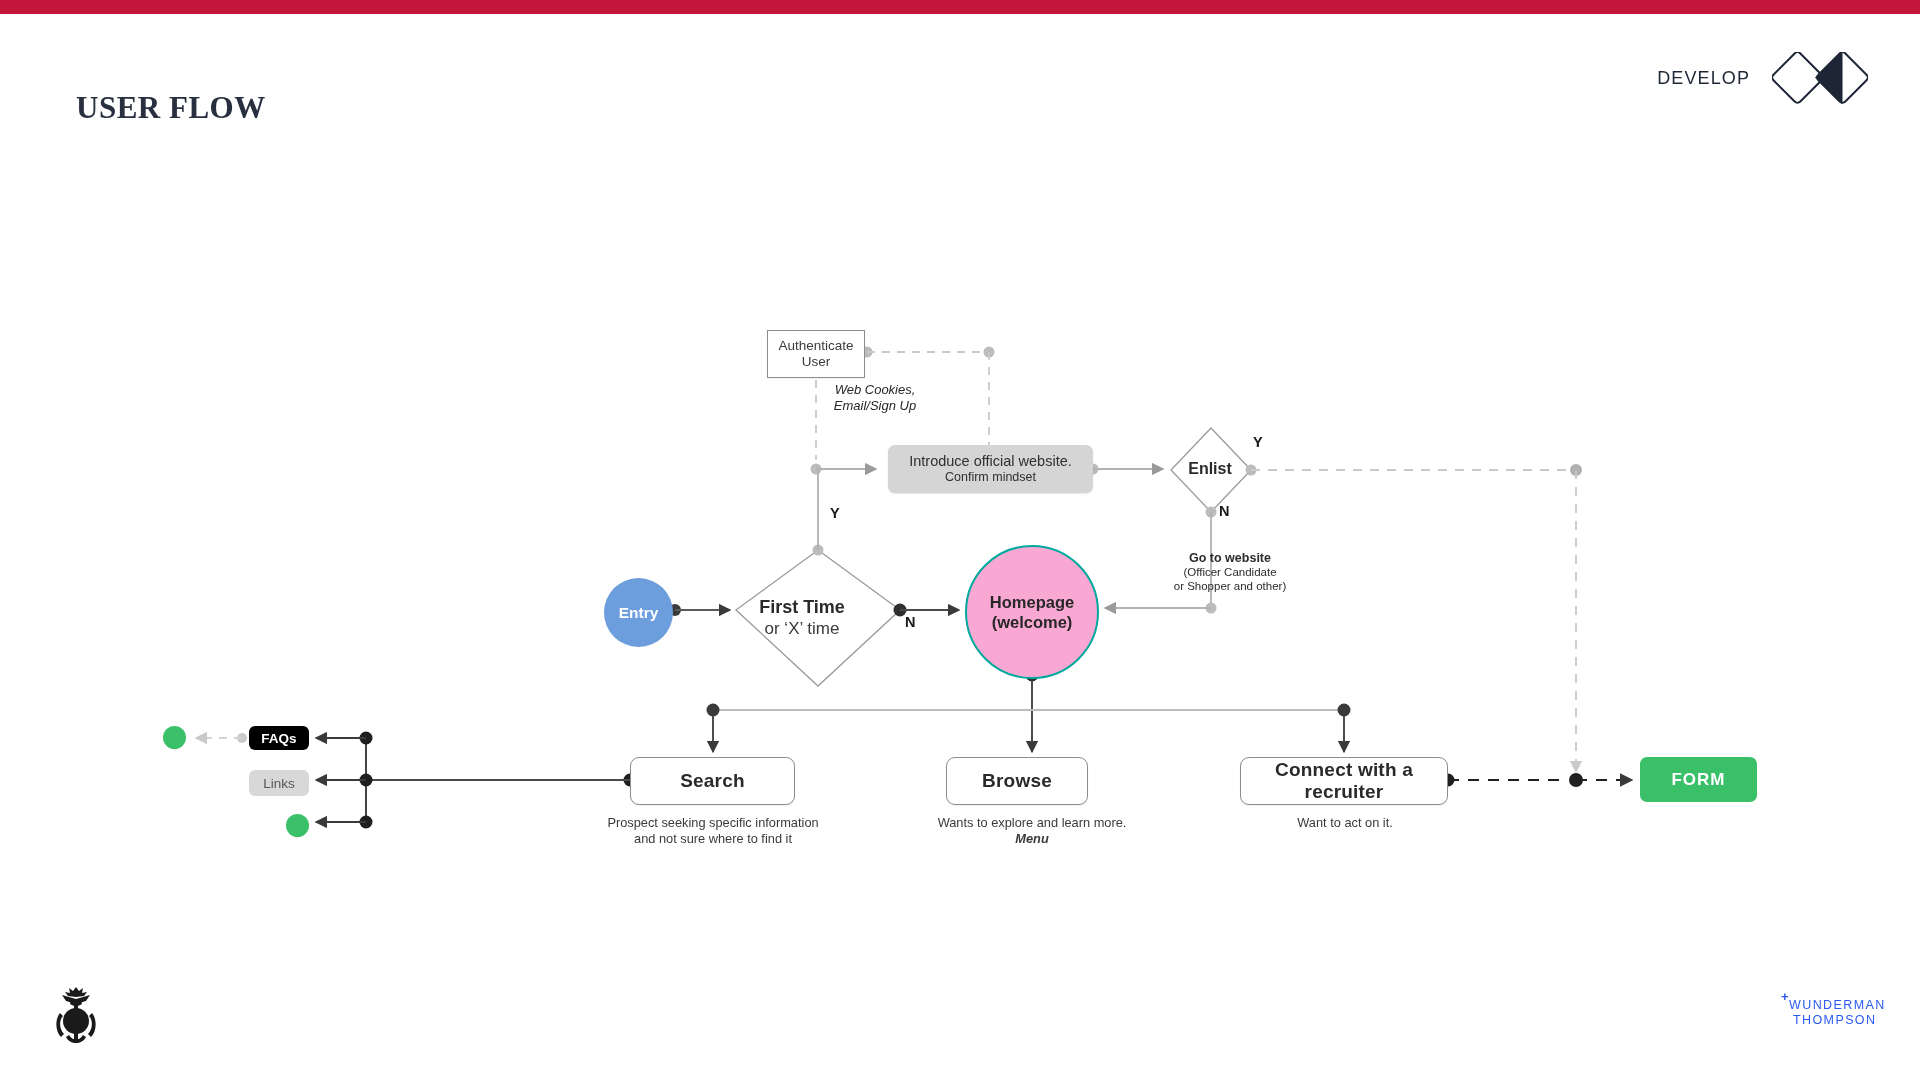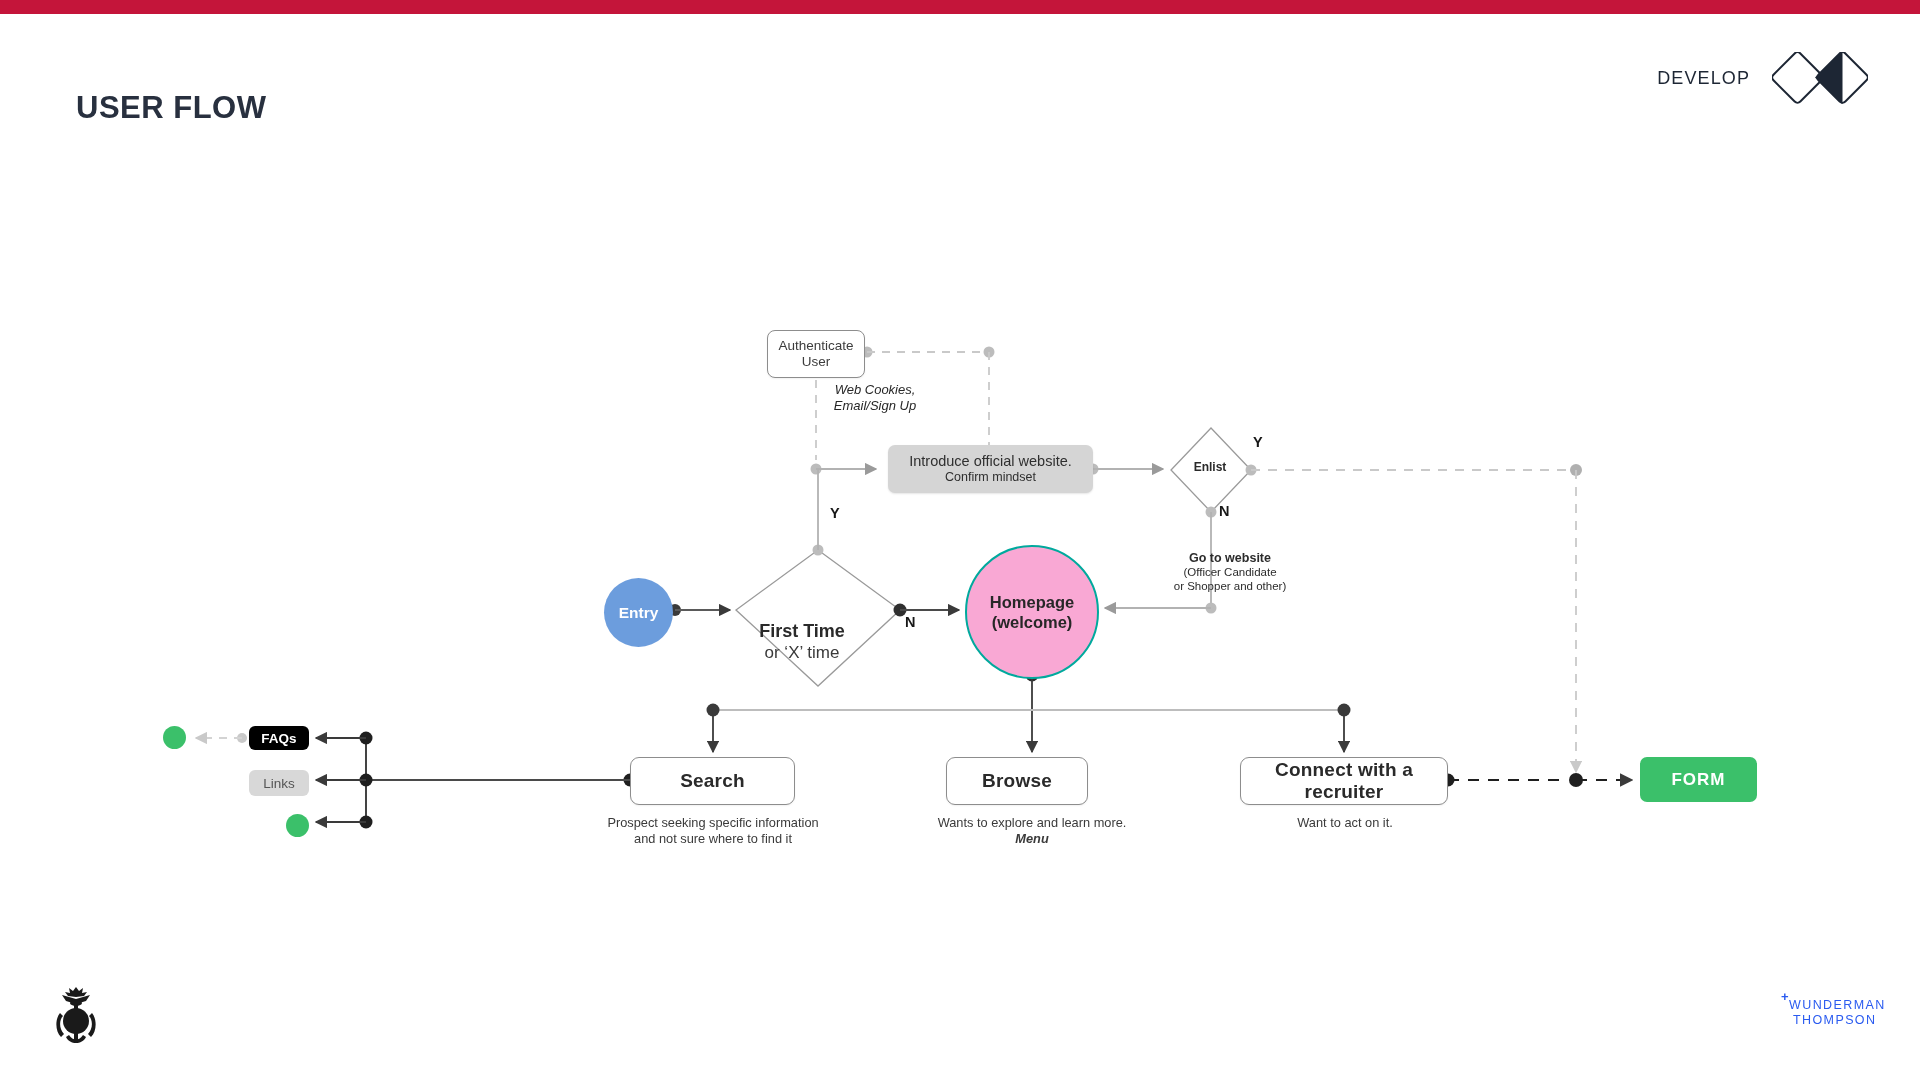--- a/index.html
+++ b/index.html
@@ -22,20 +22,21 @@
     width: 1920px; height: 14px;
     background: #c4153a;
   }
 
   
   .page-title {
     position: absolute; left: 76px; top: 90px;
     font-size: 31px; font-weight: bold;
     letter-spacing: 0.5px;
     color: #28303f;
+    font-family: Liberation Serif, serif;
   }
   .intro {
     position: absolute; left: 76px; top: 212px;
     font-size: 21.5px; line-height: 47px;
     color: #2b3241;
     width: 620px;
   }
   .intro div { white-space: nowrap; }
 
   .develop-wrap {
@@ -71,21 +72,21 @@
     background: #ffffff;
     border: 1.4px solid #8d8d8d;
     border-radius: 9px;
     box-shadow: 0 1px 2px rgba(0,0,0,0.06);
   }
   .box-title { font-weight: bold; font-size: 19px; color: #2a2a2a; letter-spacing: 0.2px; }
 
   .n-auth {
     left: 767px; top: 330px; width: 98px; height: 48px;
     font-size: 13.5px; color: #3c3c3c; line-height: 16px;
-    border-radius: 8px;
+    border-radius: 0;
   }
   .n-intro {
     left: 888px; top: 445px; width: 205px; height: 48px;
     background: #d5d5d5; border: none; border-radius: 7px;
     color: #2f2f2f;
     box-shadow: 0 1px 2px rgba(0,0,0,0.10);
   }
   .n-intro .l1 { font-size: 14.5px; line-height: 17px; }
   .n-intro .l2 { font-size: 12.5px; line-height: 15px; }
 
@@ -114,24 +115,24 @@
   .n-home {
     left: 965px; top: 545px; width: 134px; height: 134px;
     background: #f9a8d4; border: 2.6px solid #00a99d; border-radius: 50%;
     color: #272727; font-weight: bold; font-size: 16.5px; line-height: 20px;
   }
 
   .diamond-label {
     position: absolute; text-align: center;
     color: #2a2a2a; pointer-events: none;
   }
-  .d-first { left: 722px; top: 620px; width: 160px; }
+  .d-first { left: 722px; top: 596px; width: 160px; }
   .d-first .t1 { font-weight: bold; font-size: 18px; line-height: 22px; }
   .d-first .t2 { font-size: 17px; line-height: 22px; color: #3a3a3a; }
-  .d-enlist { left: 1155px; top: 460px; width: 110px; font-weight: bold; font-size: 12px; }
+  .d-enlist { left: 1155px; top: 460px; width: 110px; font-weight: bold; font-size: 16px; }
 
   .n-faqs {
     left: 249px; top: 726px; width: 60px; height: 24px;
     background: #000000; border-radius: 6px;
     color: #ffffff; font-weight: bold; font-size: 13.5px;
   }
   .n-links {
     left: 249px; top: 770px; width: 60px; height: 26px;
     background: #d8d8d8; border-radius: 6px;
     color: #555555; font-size: 13.5px;

